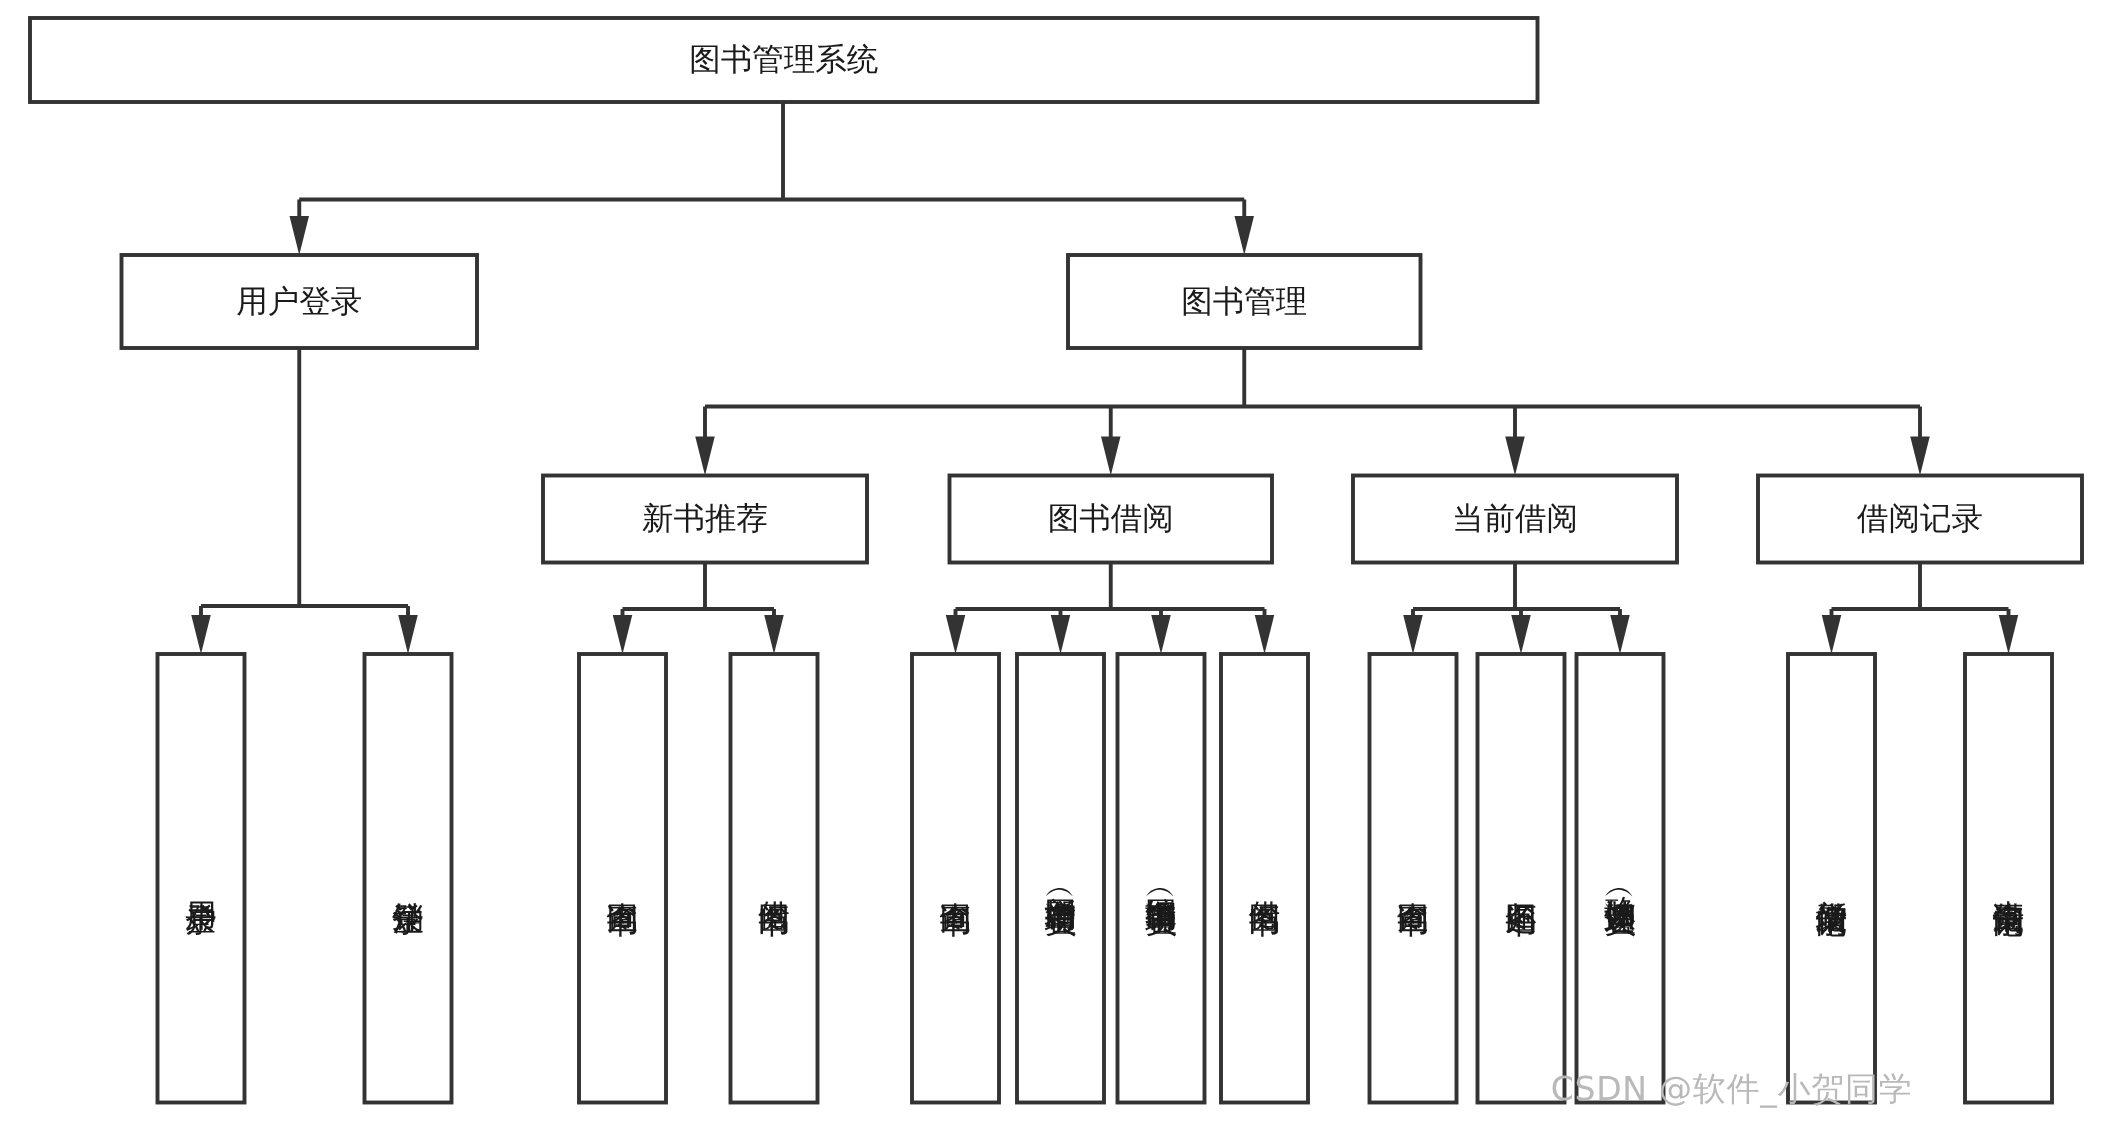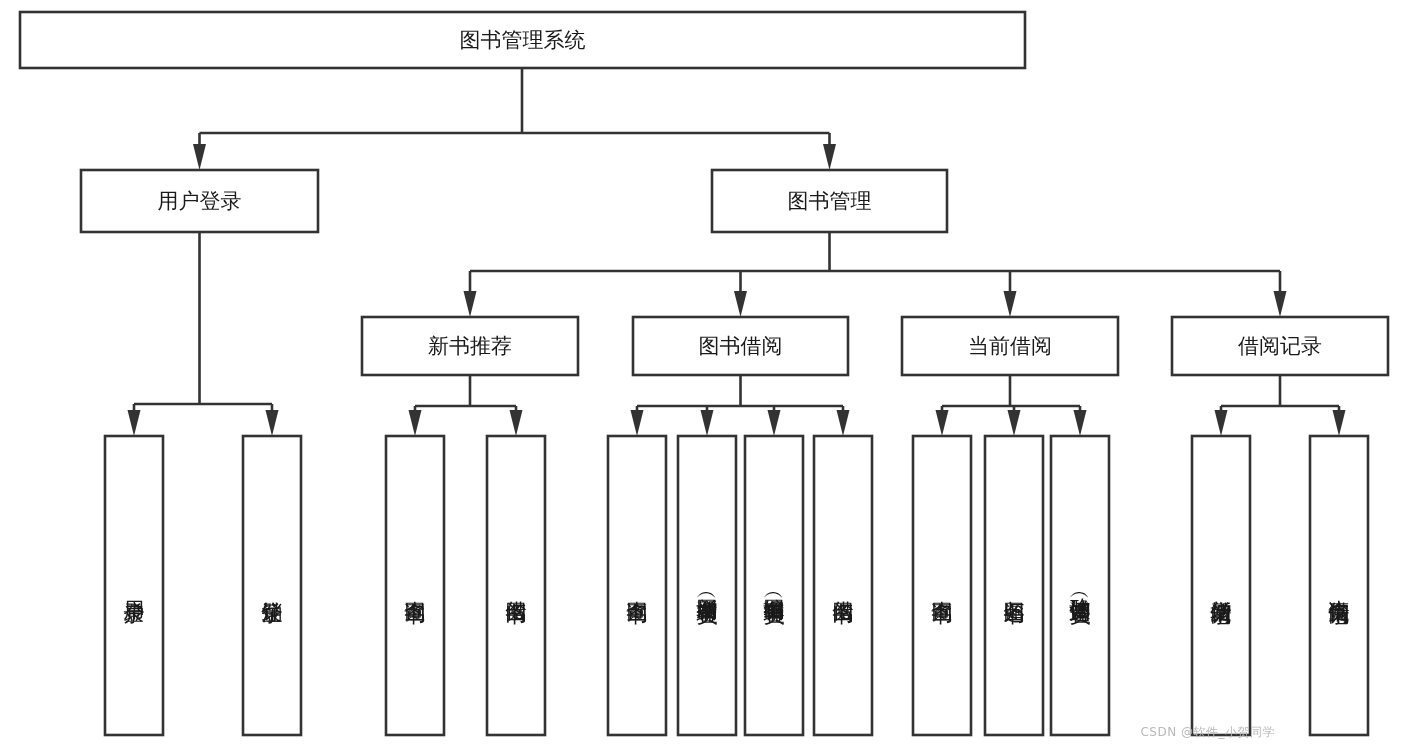--- a/index.html
+++ b/index.html
@@ -64,21 +64,21 @@
     line-height: 1.05;
     color: #1a1a1a;
     letter-spacing: 1px;
     white-space: nowrap;
   }
   .watermark {
     position: absolute;
     right: 14px;
     bottom: 6px;
     font-family: "DejaVu Sans", "Liberation Sans", sans-serif;
-    font-size: 12px;
+    font-size: 22px;
     color: #b9b9b9;
     letter-spacing: 0.5px;
     white-space: nowrap;
   }
 </style>
 </head>
 <body>
 
 <div id="diagram-root">
 

